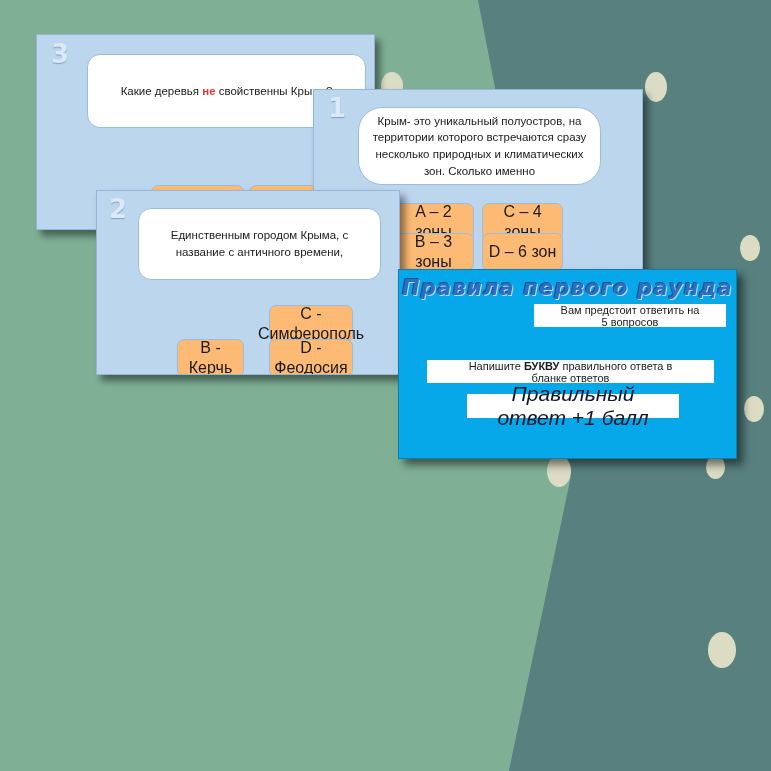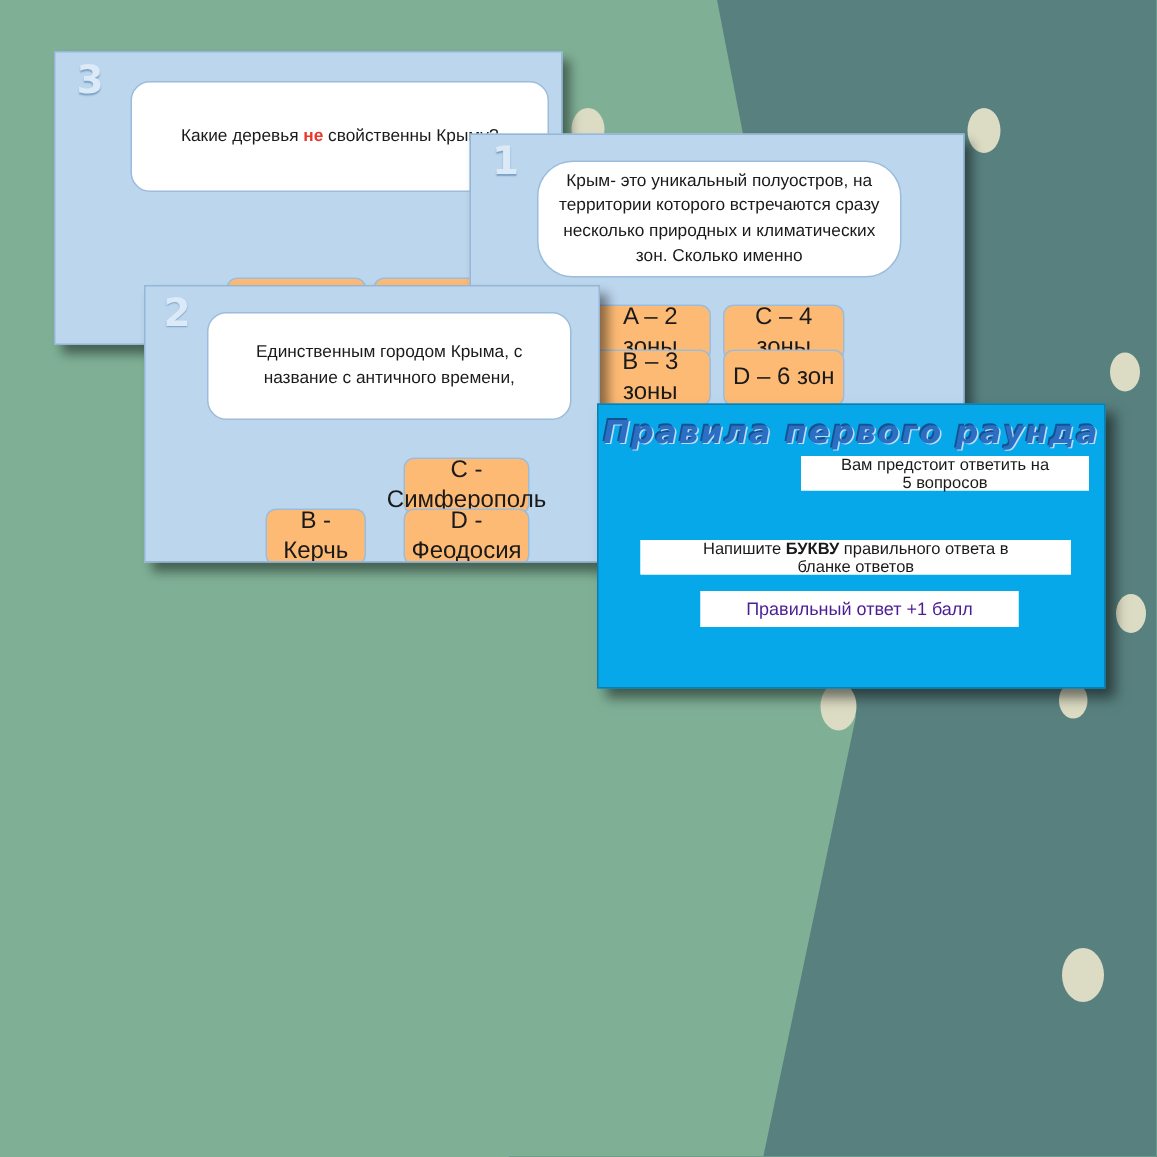--- a/index.html
+++ b/index.html
@@ -93,21 +93,21 @@
     position:absolute;
     background:#ffffff;
     box-sizing:border-box;
     display:flex;align-items:center;justify-content:center;
     text-align:center;
     font-size:11px;
     color:#1a1a1a;
     padding:2px 22px;
   }
   .rbar.outlined{border:1px solid #ffffff;}
-  .rbar.green{color:#4c1d95;font-size:12px;}
+  .rbar.green{color:#0f172a;font-size:21px;font-style:italic;}
   .rbar.red{color:#ff2b1f;font-size:16px;}
   .rbar b{font-weight:700;}
 </style>
 </head>
 <body>
 
 <div id="stage">
 
   <div class="bg-base"></div>
   <div class="bg-teal-top"></div>

